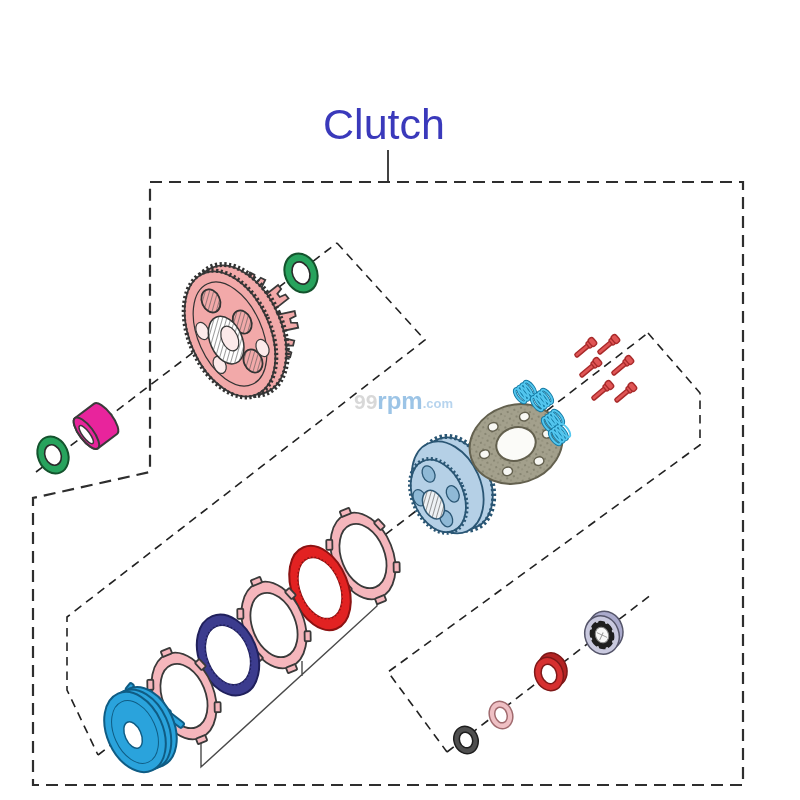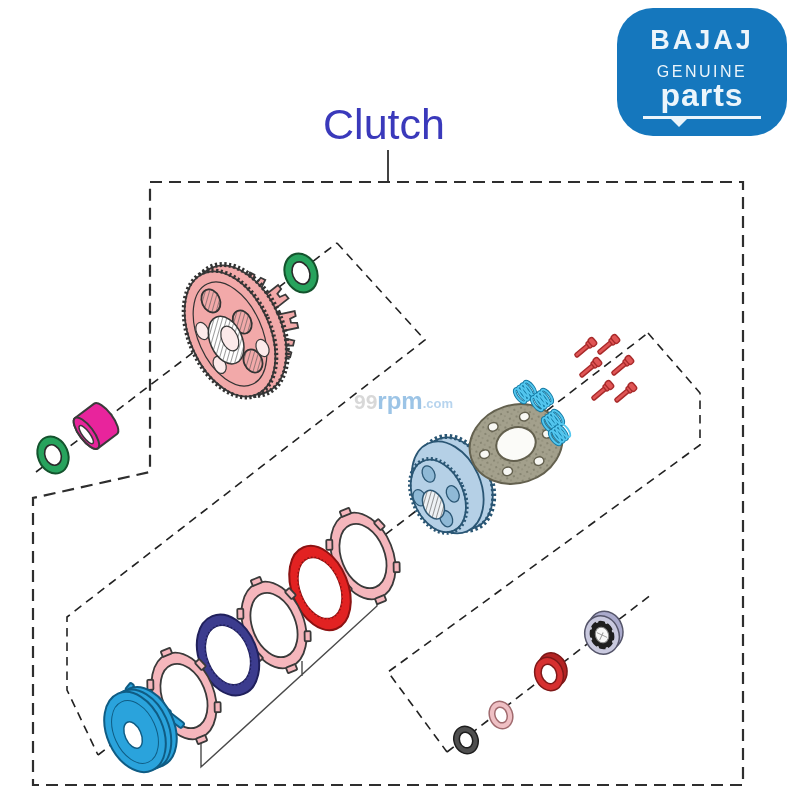--- a/index.html
+++ b/index.html
@@ -316,22 +316,14 @@
       <ellipse cx="0" cy="0" rx="11.5" ry="14" class="wpink"></ellipse>
       <ellipse cx="0" cy="0" rx="6" ry="8" fill="#fff" stroke="#a06a6e" stroke-width="1.5"></ellipse>
     </g>
     <g transform="translate(466,740) rotate(-20)">
       <ellipse cx="0" cy="0" rx="12" ry="14" class="wblack"></ellipse>
       <ellipse cx="0" cy="0" rx="6.5" ry="8" fill="#fff" stroke="#1d1d1d" stroke-width="1.5"></ellipse>
     </g>
   </g>
 </svg>
 
-<div class="logo">
-  <div class="logo-brand">BAJAJ</div>
-  <div class="logo-genuine">GENUINE</div>
-  <div class="logo-parts">parts</div>
-  <div class="logo-rule">
-    <div class="logo-arrow"></div>
-  </div>
+
 </div>
 
-</div>
-
 </body></html>

